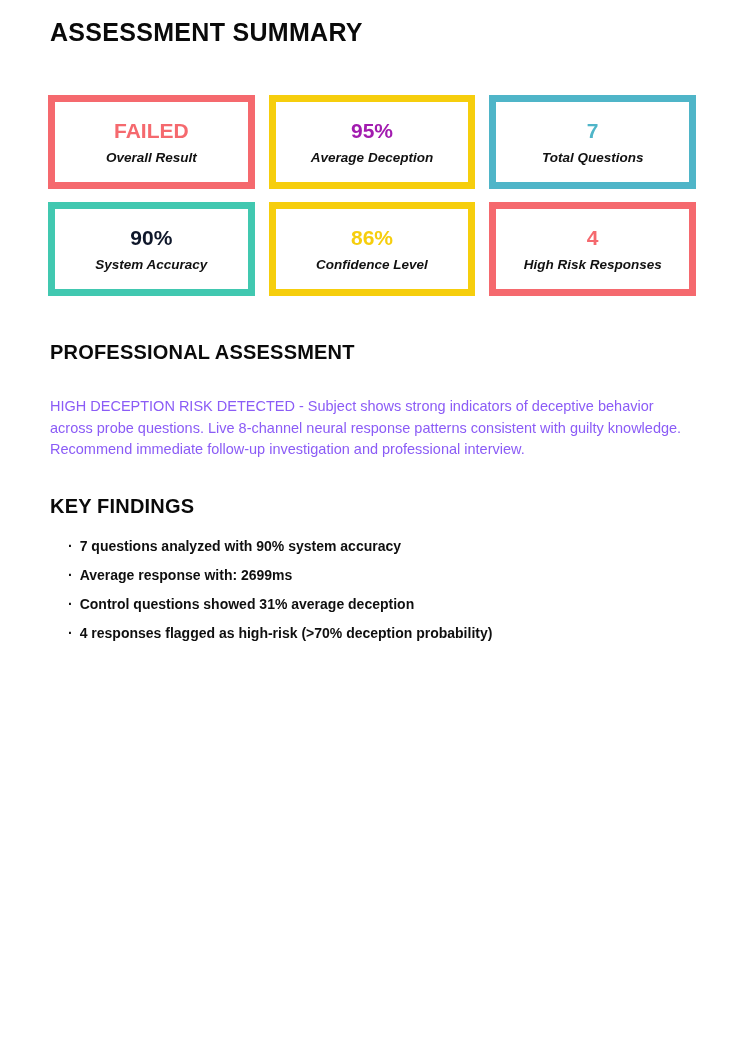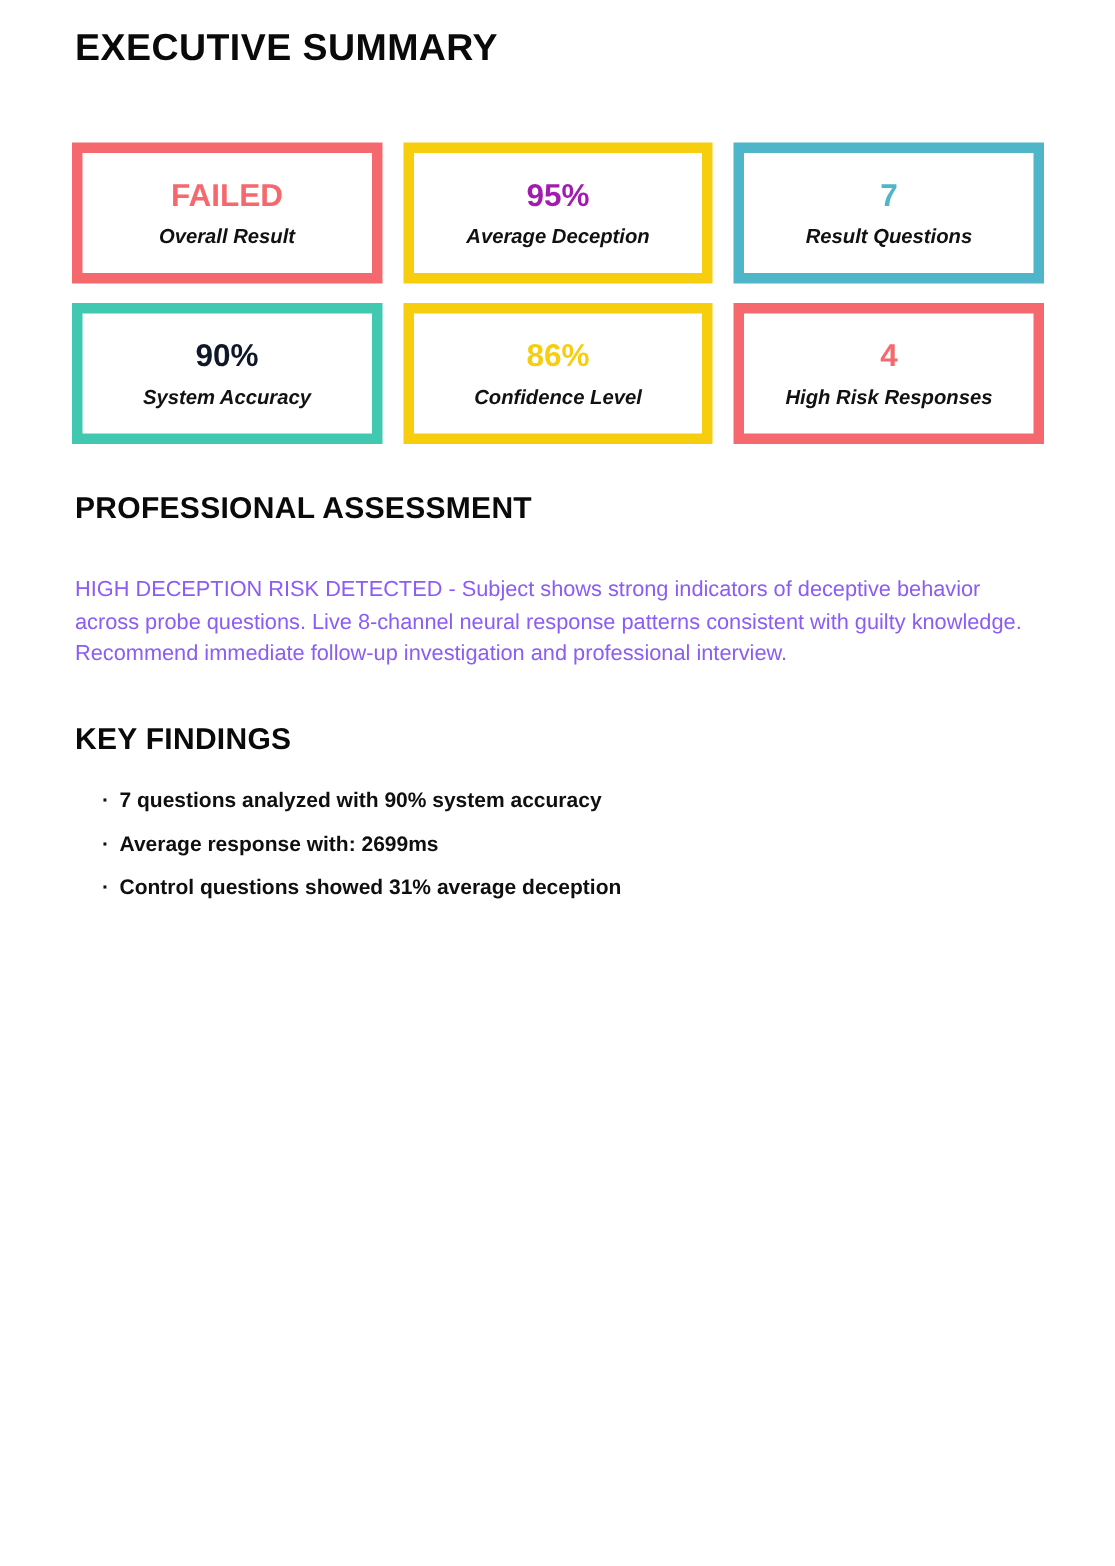--- a/index.html
+++ b/index.html
@@ -57,21 +57,21 @@
     color: #111111;
     line-height: 1;
     font-style: italic;
   }
   .section-heading {
     font-size: 20px;
     font-weight: bold;
     color: #0a0a0a;
     letter-spacing: 0.2px;
   }
-  .pa-heading { margin-top: 32px; }
+  .pa-heading { margin-top: 45px; }
   .pa-body {
     margin-top: 32px;
     font-size: 14.5px;
     line-height: 21.5px;
     color: #8b5cf6;
     max-width: 648px;
   }
   .kf-heading { margin-top: 34px; }
   .kf-list {
     margin-top: 21px;
@@ -97,34 +97,34 @@
     font-size: 12.5px;
     color: #7f7f7f;
   }
 </style>
 </head>
 <body>
 
 <div class="page">
   <div class="content">
 
-    <h1 class="doc-title">EXECUTIVE SUMMARY</h1>
+    <h1 class="doc-title">ASSESSMENT SUMMARY</h1>
 
     <div class="stat-grid">
       <div class="stat-card" style="border-color: rgb(245, 105, 110);">
         <div class="stat-value" style="color: rgb(245, 105, 110);">FAILED</div>
         <div class="stat-label">Overall Result</div>
       </div>
       <div class="stat-card" style="border-color: rgb(246, 206, 13);">
         <div class="stat-value" style="color: #a21caf;">95%</div>
         <div class="stat-label">Average Deception</div>
       </div>
       <div class="stat-card" style="border-color: rgb(79, 181, 200);">
         <div class="stat-value" style="color: rgb(79, 181, 200);">7</div>
-        <div class="stat-label">Result Questions</div>
+        <div class="stat-label">Total Questions</div>
       </div>
       <div class="stat-card" style="border-color: rgb(65, 200, 176);">
         <div class="stat-value" style="color: #0f172a;">90%</div>
         <div class="stat-label">System Accuracy</div>
       </div>
       <div class="stat-card" style="border-color: rgb(246, 206, 13);">
         <div class="stat-value" style="color: rgb(246, 206, 13);">86%</div>
         <div class="stat-label">Confidence Level</div>
       </div>
       <div class="stat-card" style="border-color: rgb(245, 105, 110);">
@@ -134,18 +134,19 @@
     </div>
 
     <h2 class="section-heading pa-heading">PROFESSIONAL ASSESSMENT</h2>
     <p class="pa-body">HIGH DECEPTION RISK DETECTED - Subject shows strong indicators of deceptive behavior across probe questions. Live 8-channel neural response patterns consistent with guilty knowledge. Recommend immediate follow-up investigation and professional interview.</p>
 
     <h2 class="section-heading kf-heading">KEY FINDINGS</h2>
     <ul class="kf-list">
       <li class="kf-item"><span class="kf-bullet">·</span><span>7 questions analyzed with 90% system accuracy</span></li>
       <li class="kf-item"><span class="kf-bullet">·</span><span>Average response with: 2699ms</span></li>
       <li class="kf-item"><span class="kf-bullet">·</span><span>Control questions showed 31% average deception</span></li>
+      <li class="kf-item"><span class="kf-bullet">·</span><span>4 responses flagged as high-risk (&gt;70% deception probability)</span></li>
     </ul>
 
   </div>
 
   <div class="page-footer">Page 2 of 4</div>
 </div>
 
 </body></html>

